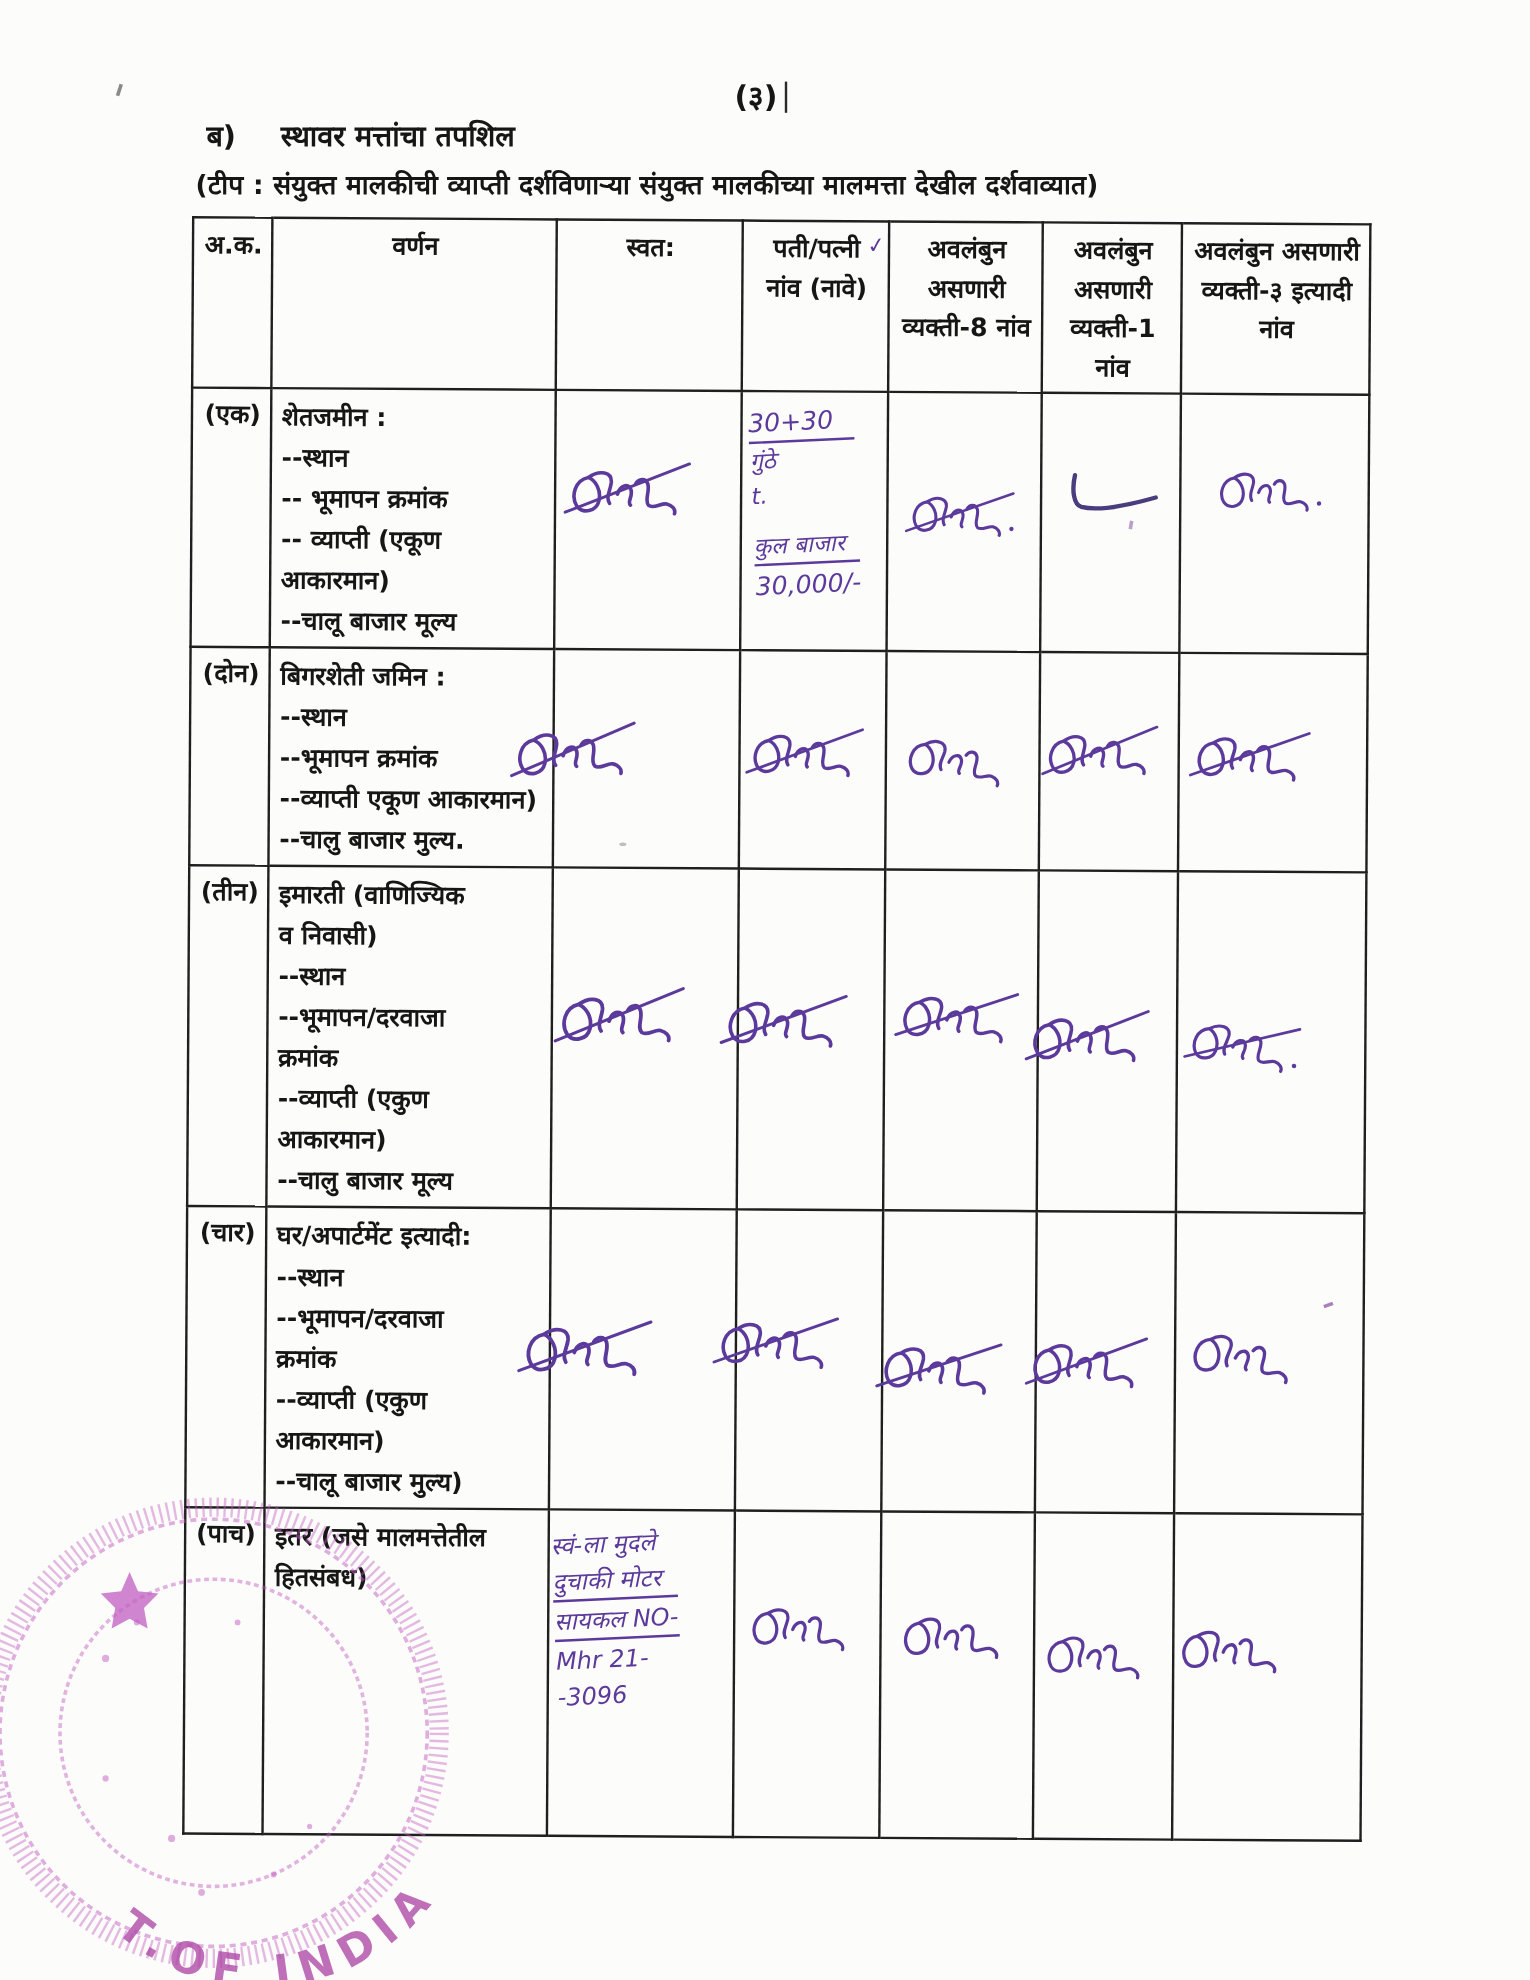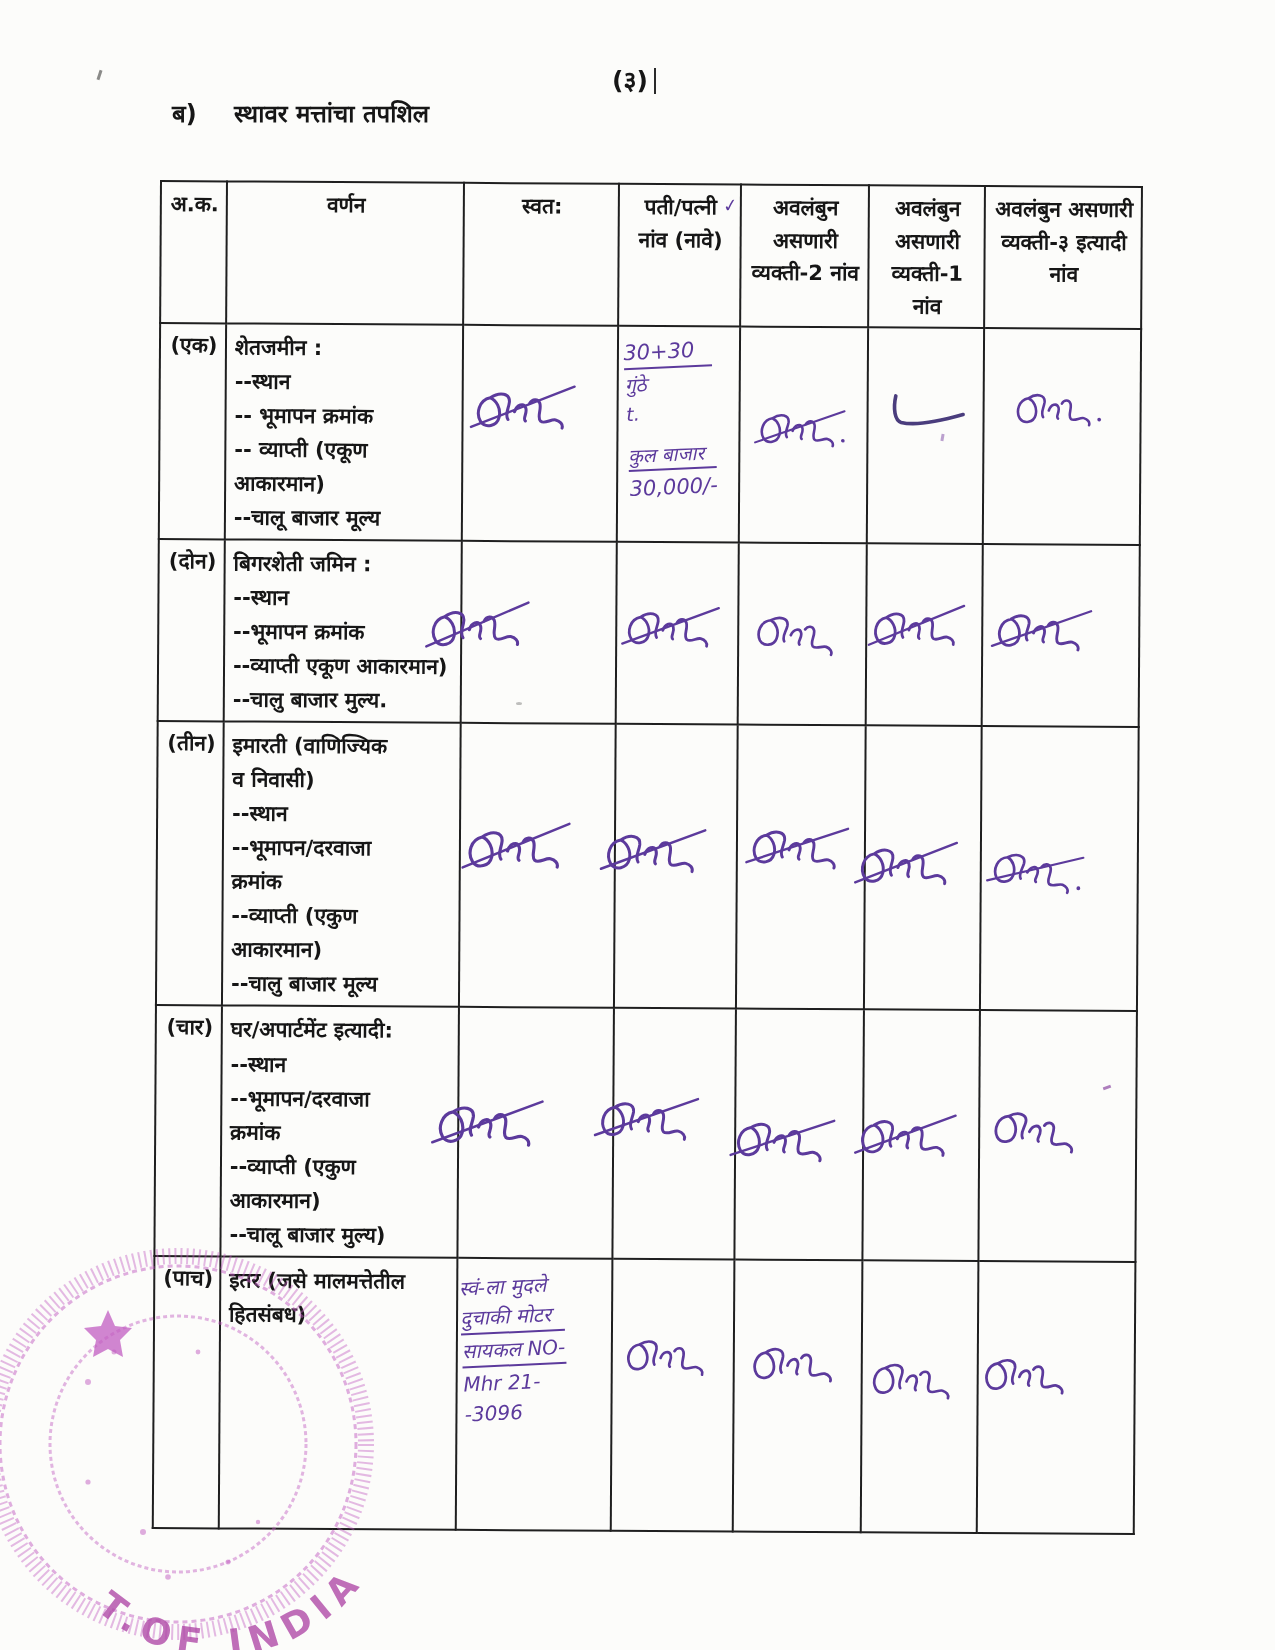--- a/index.html
+++ b/index.html
@@ -65,39 +65,40 @@
 <body>
 
 <div class="page">
 
   <div class="page-number"><span>(३)</span><span class="bar"></span></div>
 
   <div class="doc-header">
     <span class="sec">ब)</span><span>स्थावर मत्तांचा तपशिल</span>
   </div>
 
+  <div class="doc-note">(टीप : संयुक्त मालकीची  व्याप्ती दर्शविणाऱ्या संयुक्त मालकीच्या मालमत्ता देखील दर्शवाव्यात)</div>
 
   <table class="main">
     <colgroup>
       <col style="width:65px">
         <col style="width:237px">
         <col style="width:155px">
       <col style="width:122px">
         <col style="width:128px">
         <col style="width:116px">
         <col style="width:157px">
     </colgroup>
 
     <tbody>
         <tr style="height:122px">
       <th>अ.क.</th>
       <th>वर्णन</th>
       <th>स्वत:</th>
       <th><span>पती/पत्नी नांव (नावे)</span><span class="hw-check">✓</span></th>
-      <th>अवलंबुन असणारी व्यक्ती-2 नांव</th>
+      <th>अवलंबुन असणारी व्यक्ती-8 नांव</th>
       <th>अवलंबुन असणारी व्यक्ती-1 नांव</th>
       <th>अवलंबुन असणारी व्यक्ती-३ इत्यादी नांव</th>
     </tr>
 
     <tr style="height:212px">
       <td class="sr">(एक)</td>
       <td class="desc">
         <div>शेतजमीन :</div>
             <div>--स्थान</div>
         <div>-- भूमापन क्रमांक</div>

